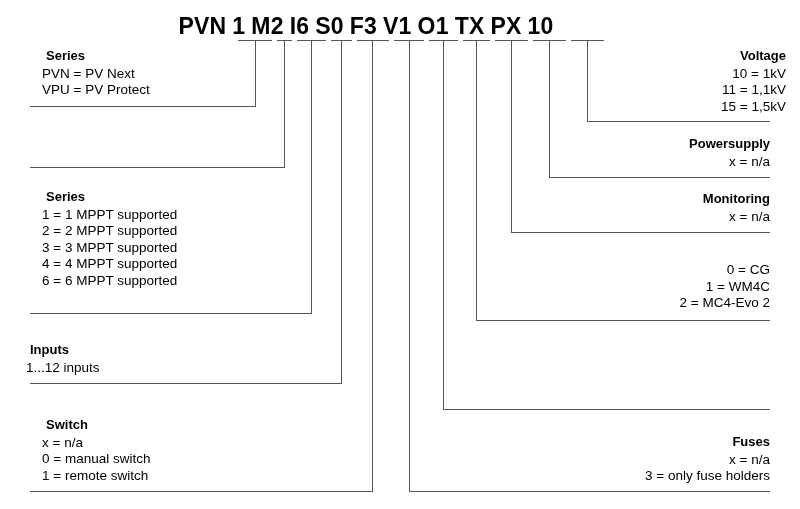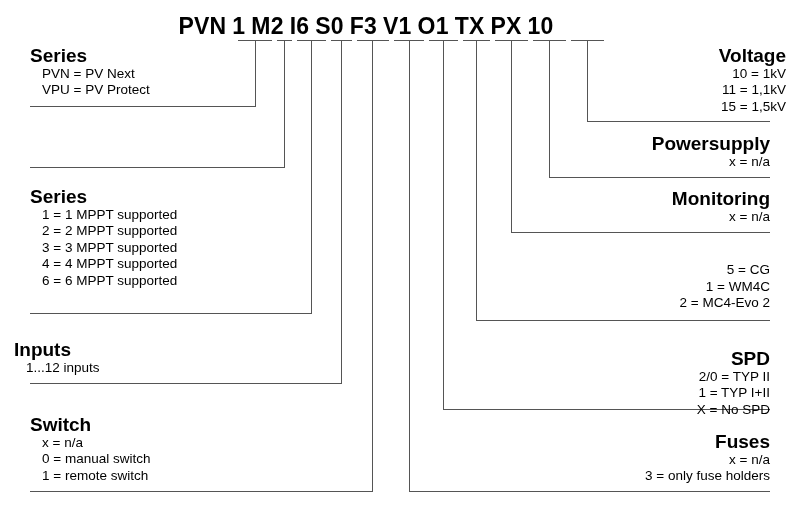--- a/index.html
+++ b/index.html
@@ -18,22 +18,22 @@
     position:absolute;left:0;top:13px;width:732px;
     text-align:center;
     font-size:23px;font-weight:bold;letter-spacing:0.2px;
     white-space:nowrap;
   }
   #partnumber .seg{display:inline-block;margin:0 3px;}
 
   
   .block{position:absolute;}
   .block .title{
-    font-size:19px;font-weight:bold;line-height:16.5px;
-    margin:0 0 1px 0;white-space:nowrap;
+    font-size:13px;font-weight:bold;line-height:16.5px;
+    margin:0 0 1px 16px;white-space:nowrap;
   }
   .block .row{
     font-size:13.5px;font-weight:normal;line-height:16.5px;
     white-space:nowrap;
     margin-left:12px;
   }
   .left{text-align:left;}
   .right{text-align:right;}
 </style>
 </head>
@@ -125,31 +125,25 @@
     <div class="title">Powersupply</div>
     <div class="row">x = n/a</div>
   </div>
 
   <div class="block right" style="left:470px;top:191px;width:300px;">
     <div class="title">Monitoring</div>
     <div class="row">x = n/a</div>
   </div>
 
   <div class="block right" style="left:430px;top:262px;width:340px;">
-    <div class="row">5 = CG</div>
+    <div class="row">0 = CG</div>
     <div class="row">1 = WM4C</div>
     <div class="row">2 = MC4-Evo 2</div>
   </div>
 
-  <div class="block right" style="left:430px;top:351px;width:340px;">
-    <div class="title">SPD</div>
-    <div class="row">2/0 = TYP II</div>
-    <div class="row">1 = TYP I+II</div>
-    <div class="row">X = No SPD</div>
-  </div>
 
   <div class="block right" style="left:400px;top:434px;width:370px;text-align:right;">
     <div class="title">Fuses</div>
     <div class="row">x = n/a</div>
     <div class="row">3 = only fuse holders</div>
   </div>
 
 </div>
 
 </body></html>

